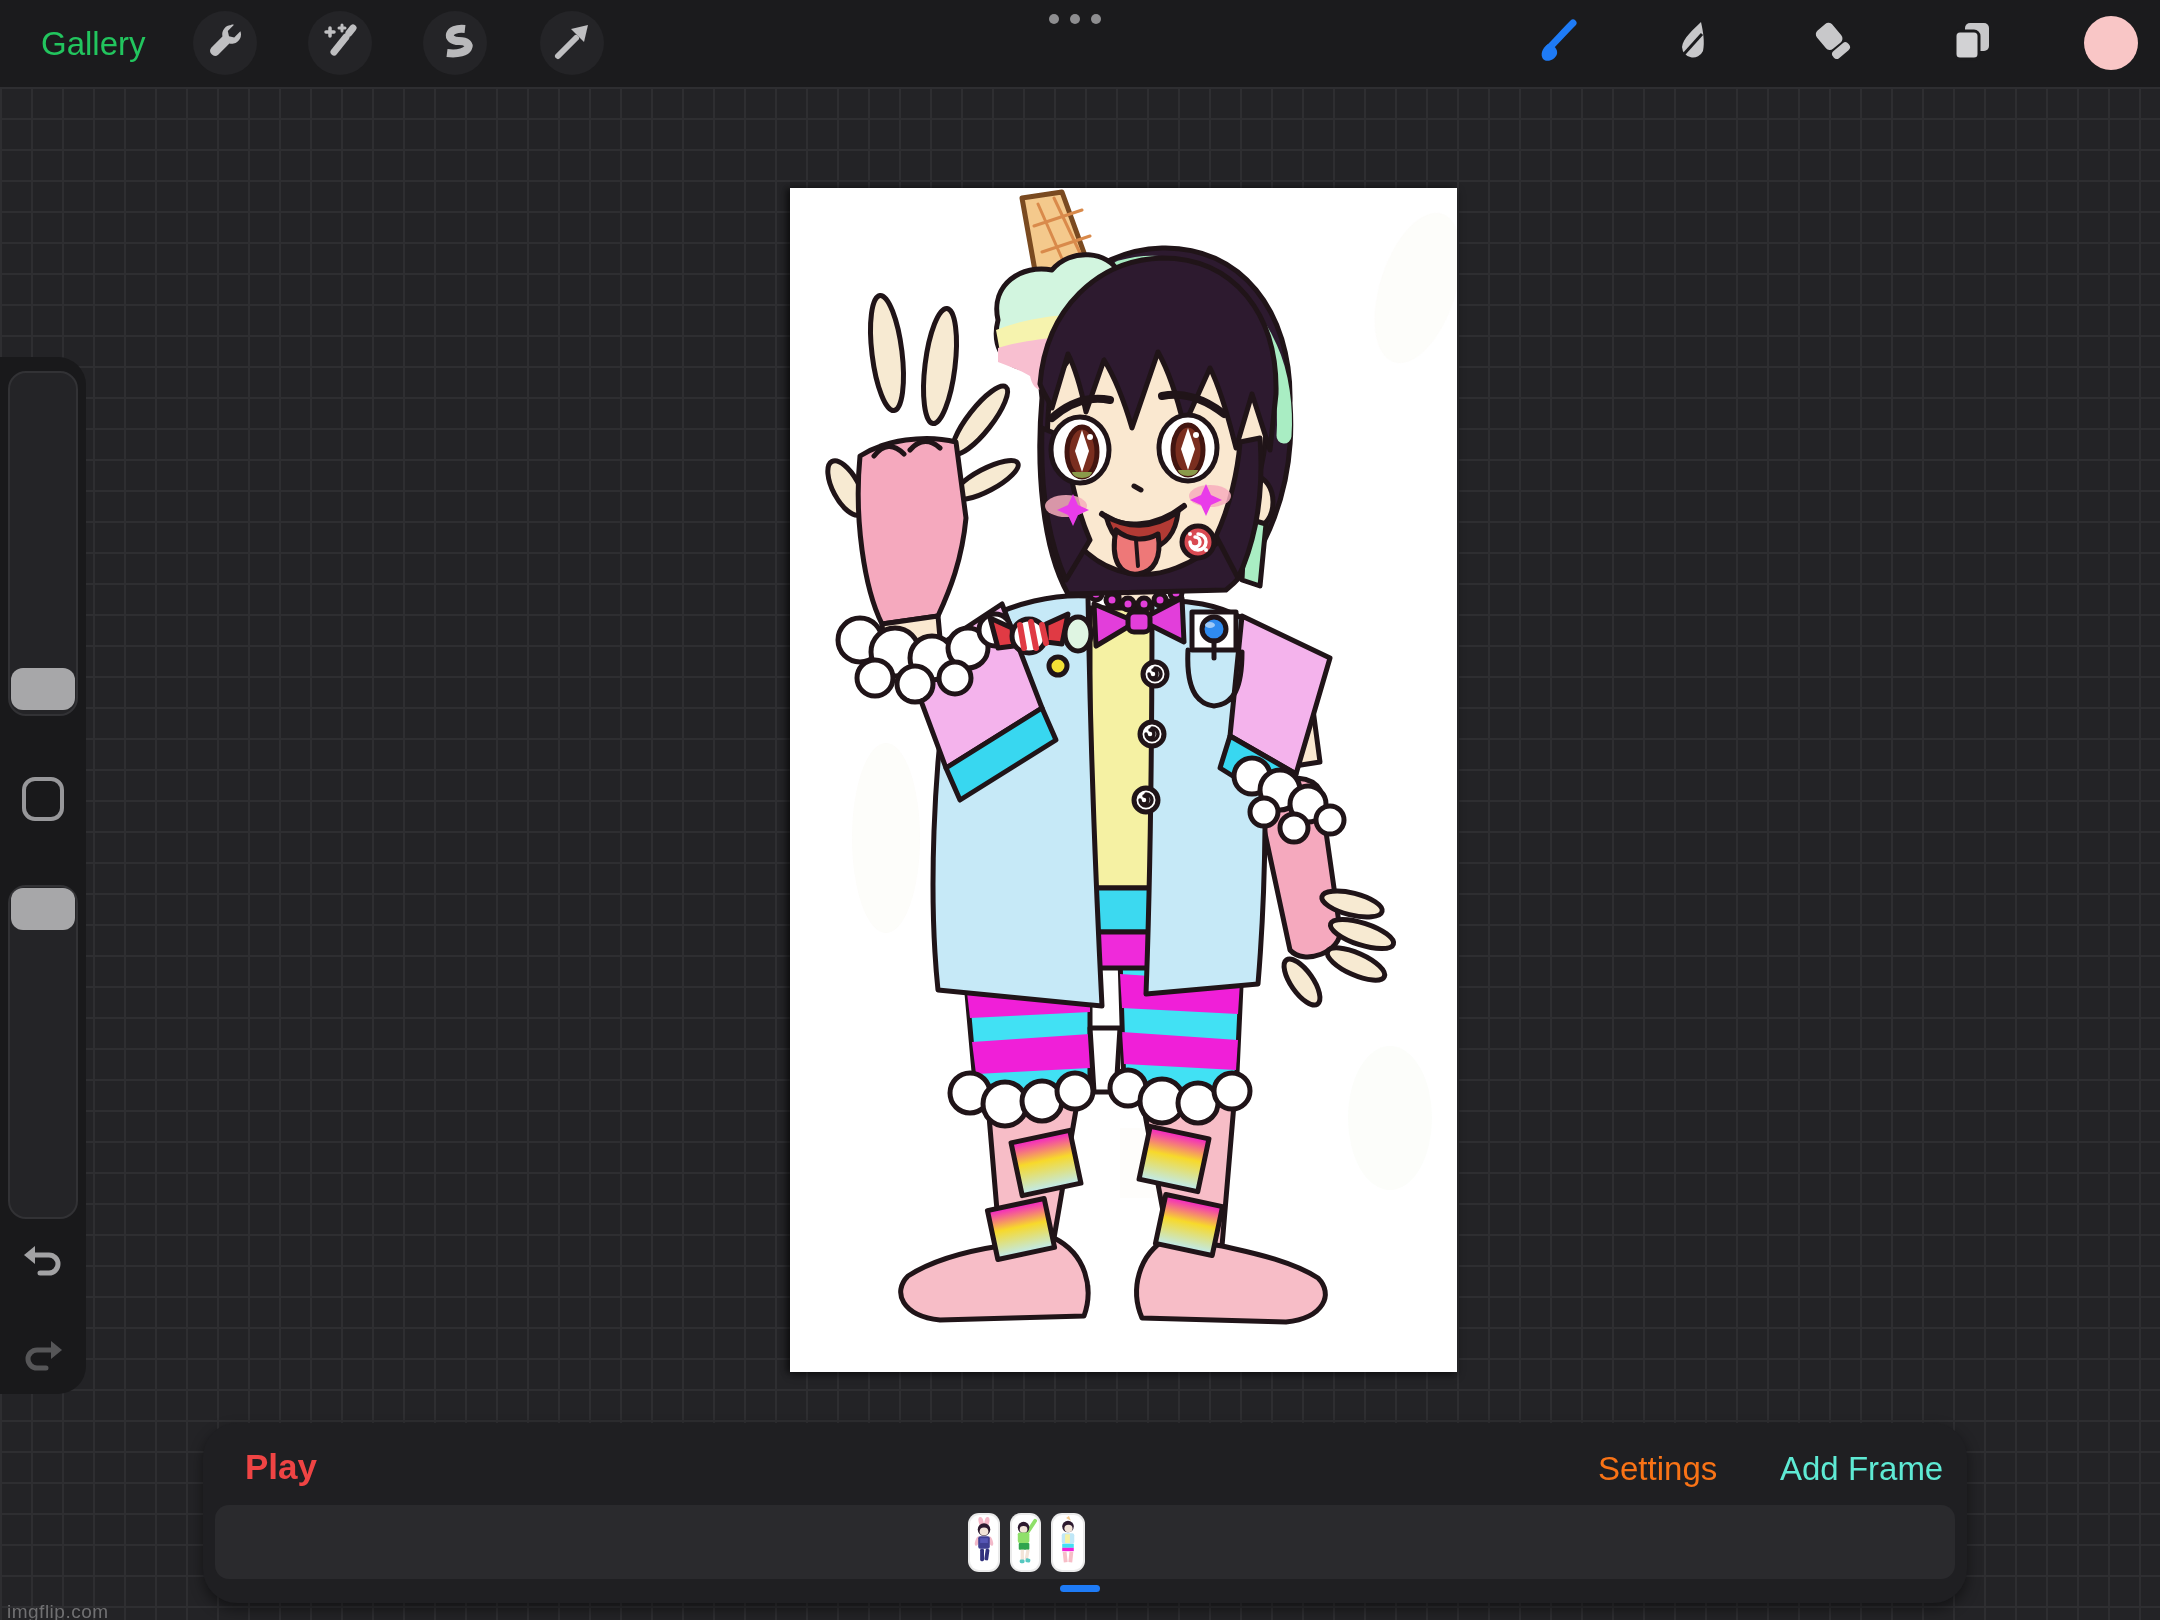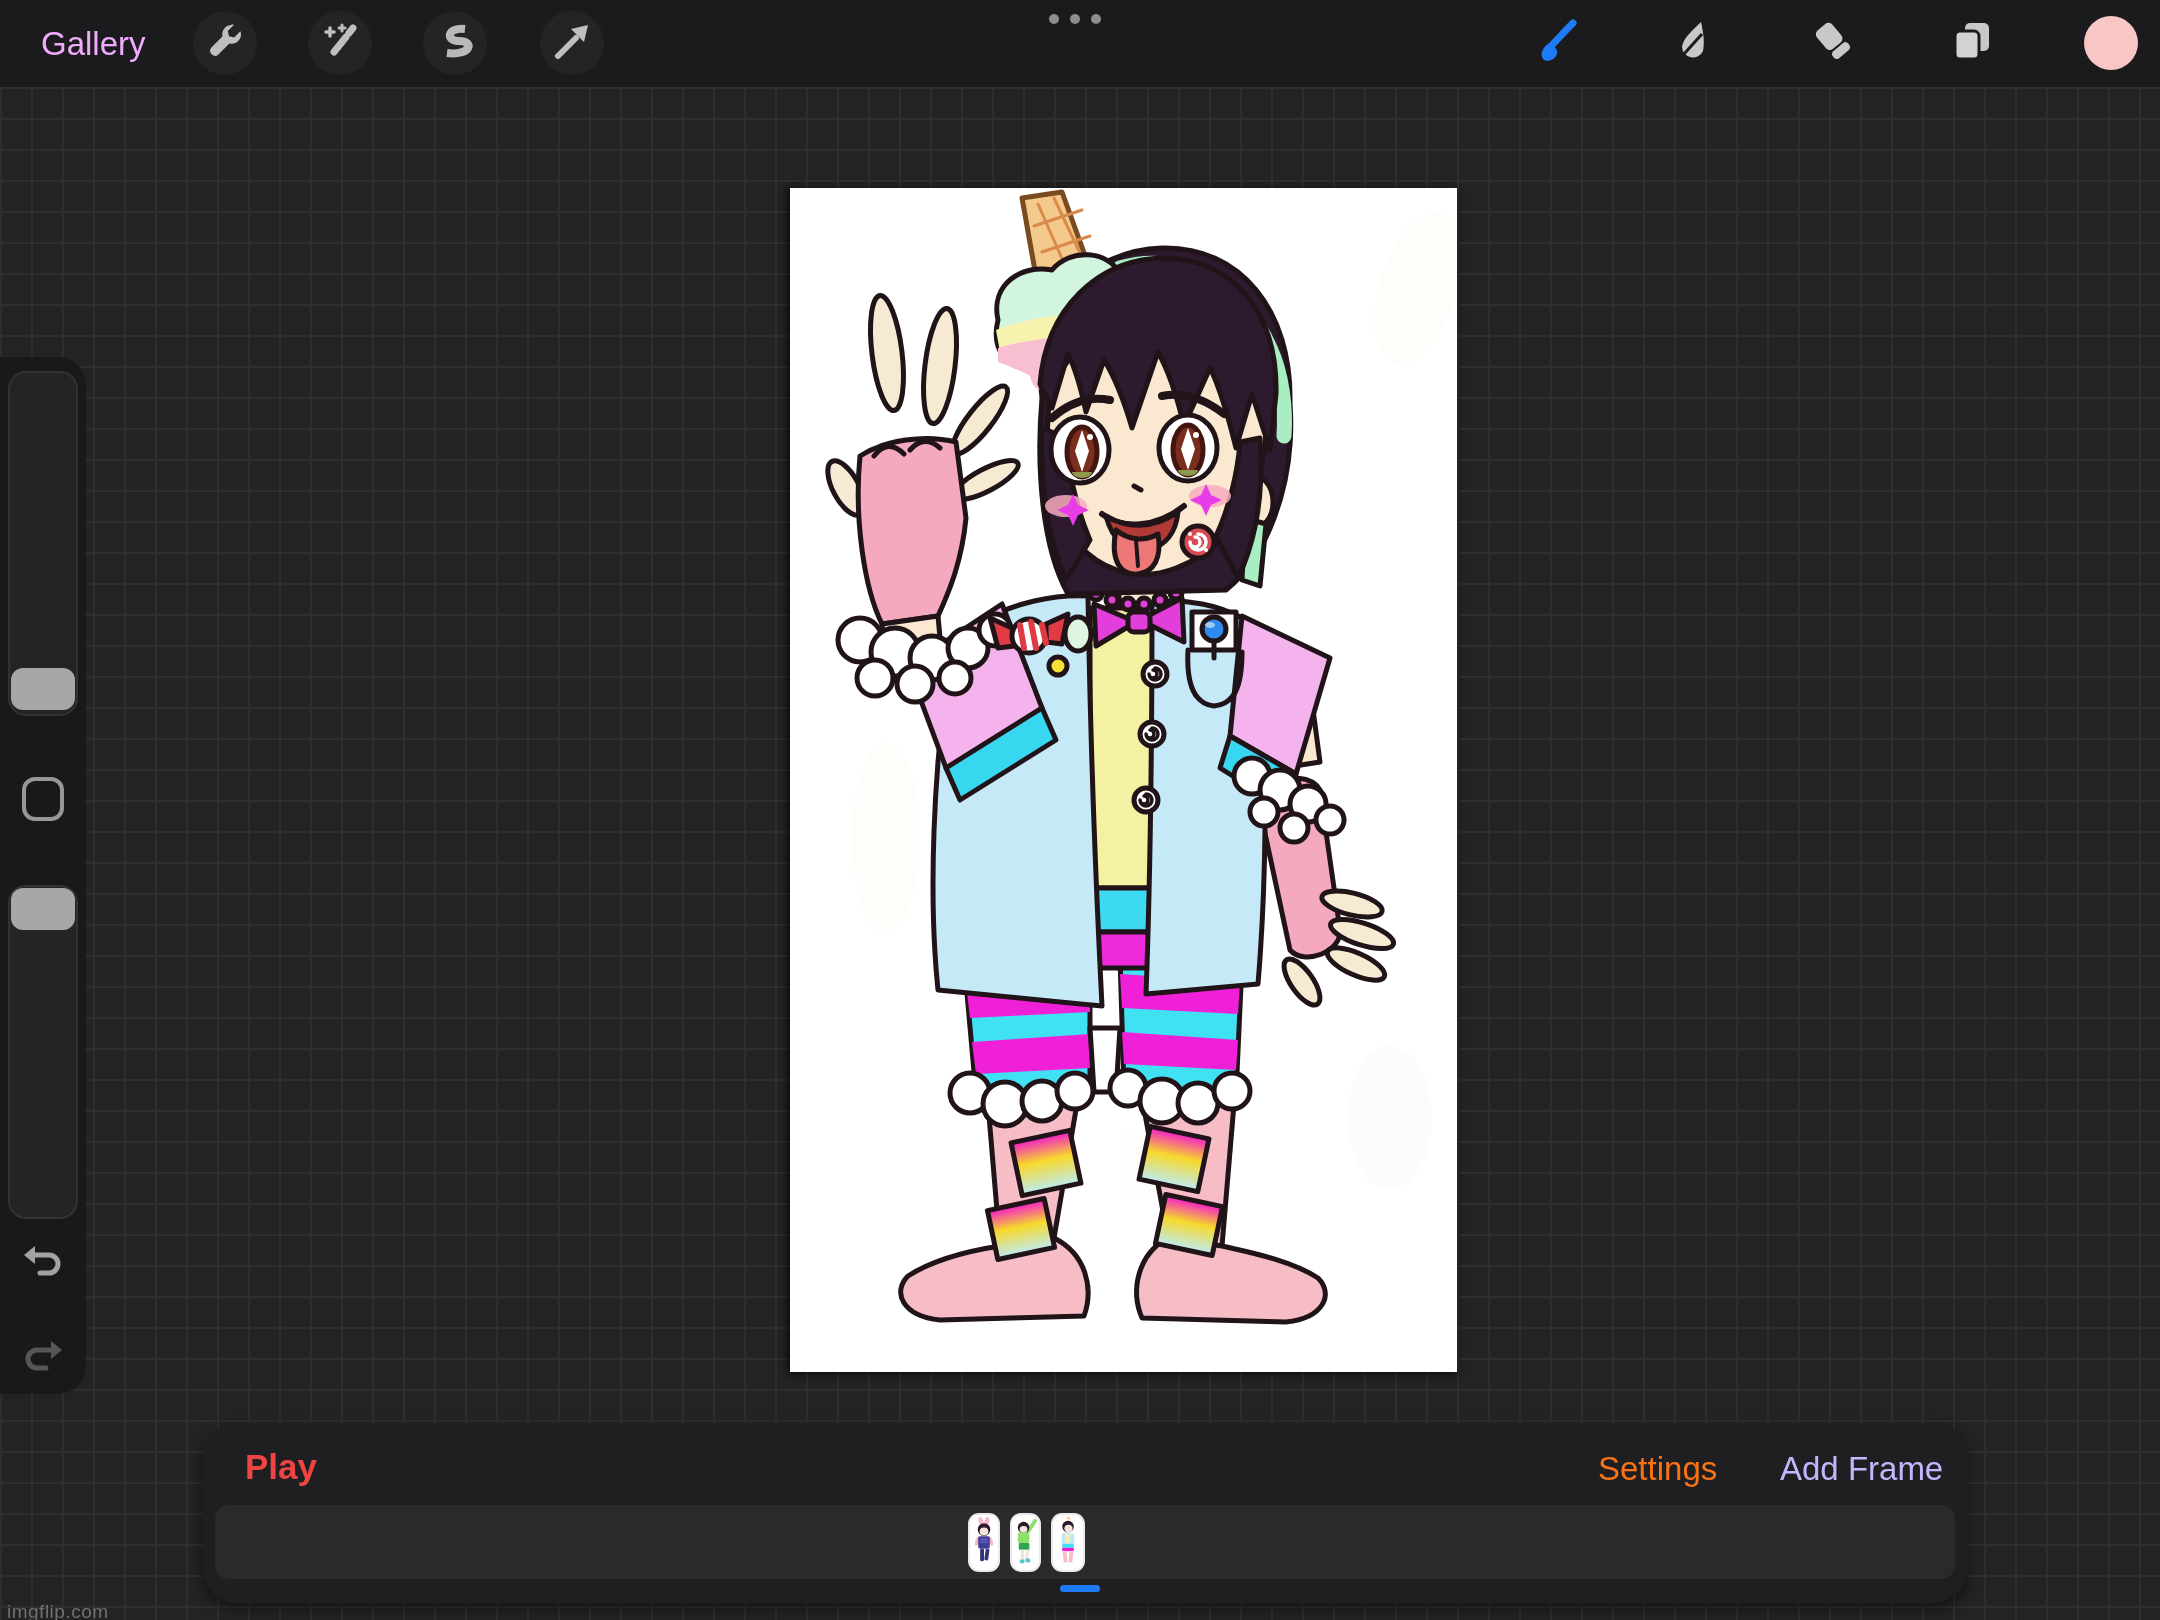--- a/index.html
+++ b/index.html
@@ -3,21 +3,21 @@
 <meta charset="utf-8">
 <style>
   html,body{margin:0;padding:0;background:#141416;}
   *{box-sizing:border-box;}
   .screen{position:relative;width:2160px;height:1620px;overflow:hidden;
           font-family:"Liberation Sans", sans-serif;background:#232326;}
 
   
   .topbar{position:absolute;left:0;top:0;width:2160px;height:87px;background:#1b1b1d;z-index:30;}
   .gallery{position:absolute;left:41px;top:0;height:87px;line-height:87px;
-           font-size:33px;color:#f0abfc;}
+           font-size:33px;color:#22c55e;}
   .tool-btn{position:absolute;top:11px;width:64px;height:64px;border-radius:50%;
             background:#242427;display:flex;align-items:center;justify-content:center;}
   .tool-btn svg{width:42px;height:42px;}
   .rtool{position:absolute;top:11px;width:64px;height:64px;display:flex;align-items:center;justify-content:center;}
   .rtool svg{width:46px;height:46px;}
   .dots{position:absolute;left:1049px;top:14px;display:flex;gap:11px;}
   .dots i{width:10px;height:10px;border-radius:50%;background:#8e8e90;display:block;}
   .color-swatch{position:absolute;left:2084px;top:16px;width:54px;height:54px;border-radius:50%;
                 background:#F9C6C6;}
 
@@ -39,21 +39,21 @@
   .sb-track{position:absolute;left:8px;width:70px;background:#242427;border:2px solid #323235;border-radius:18px;}
   .sb-handle{position:absolute;left:11px;width:64px;height:42px;background:#a7a7a9;border-radius:12px;}
   .modify-btn{position:absolute;left:22px;top:420px;width:42px;height:44px;border:4px solid #97979a;border-radius:13px;background:transparent;}
   .sb-icon{position:absolute;left:21px;width:44px;height:44px;}
 
   
   .anim-panel{position:absolute;left:203px;top:1336px;width:1764px;height:180px;background:#1f1f22;
               border-radius:34px;box-shadow:0 6px 14px rgba(0,0,0,.45);}
   .play-label{position:absolute;left:42px;top:24px;font-size:35px;font-weight:bold;color:#ef4444;}
   .settings-label{position:absolute;left:1395px;top:27px;font-size:33px;color:#f97316;}
-  .addframe-label{position:absolute;left:1577px;top:27px;font-size:33px;color:#c4b5fd;}
+  .addframe-label{position:absolute;left:1577px;top:27px;font-size:33px;color:#5eead4;}
   .timeline-strip{position:absolute;left:12px;top:82px;width:1740px;height:74px;background:#2a2a2d;border-radius:14px;}
   .frame-thumb{position:absolute;top:10px;height:55px;background:#ffffff;border-radius:9px;overflow:hidden;
                box-shadow:0 0 0 2px rgba(255,255,255,.9);}
   .frame-thumb svg{display:block;width:100%;height:100%;}
 
   .page-indicator{position:absolute;left:1060px;top:1498px;width:40px;height:7px;border-radius:4px;background:#1e7bf6;}
   .watermark{position:absolute;left:7px;top:1514px;font-size:19px;color:#707072;letter-spacing:.5px;}
 </style>
 </head>
 <body>

